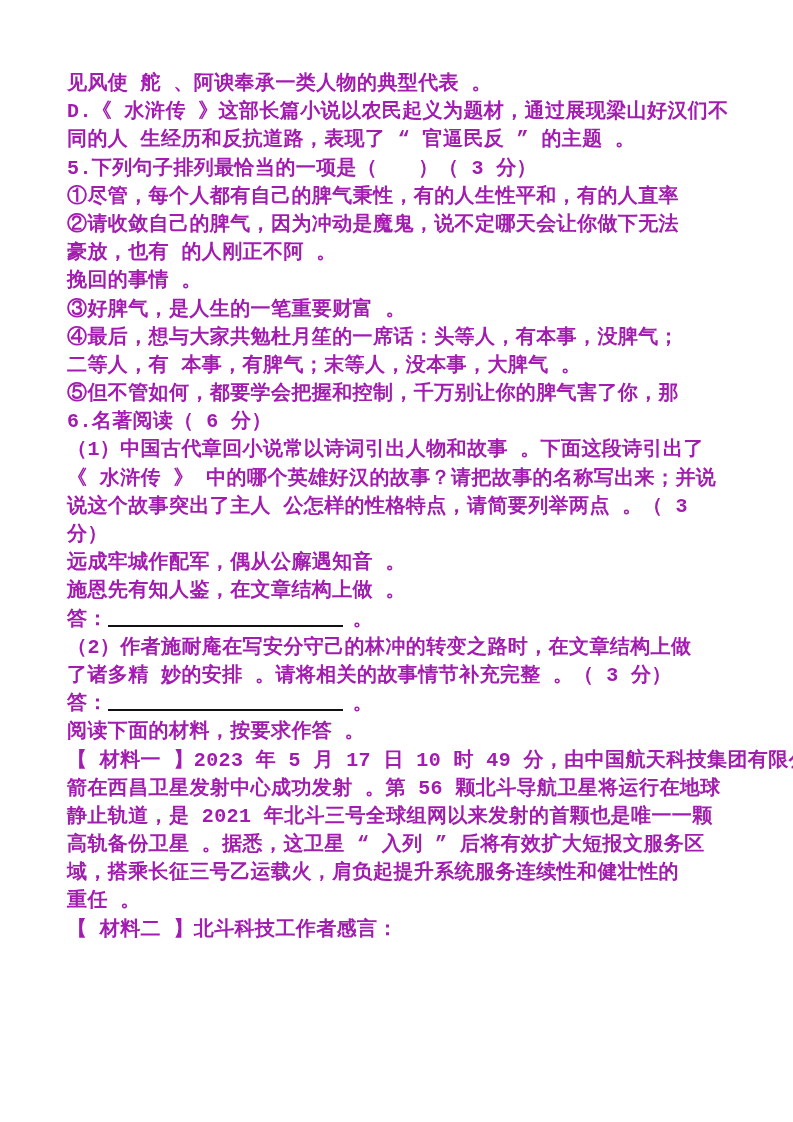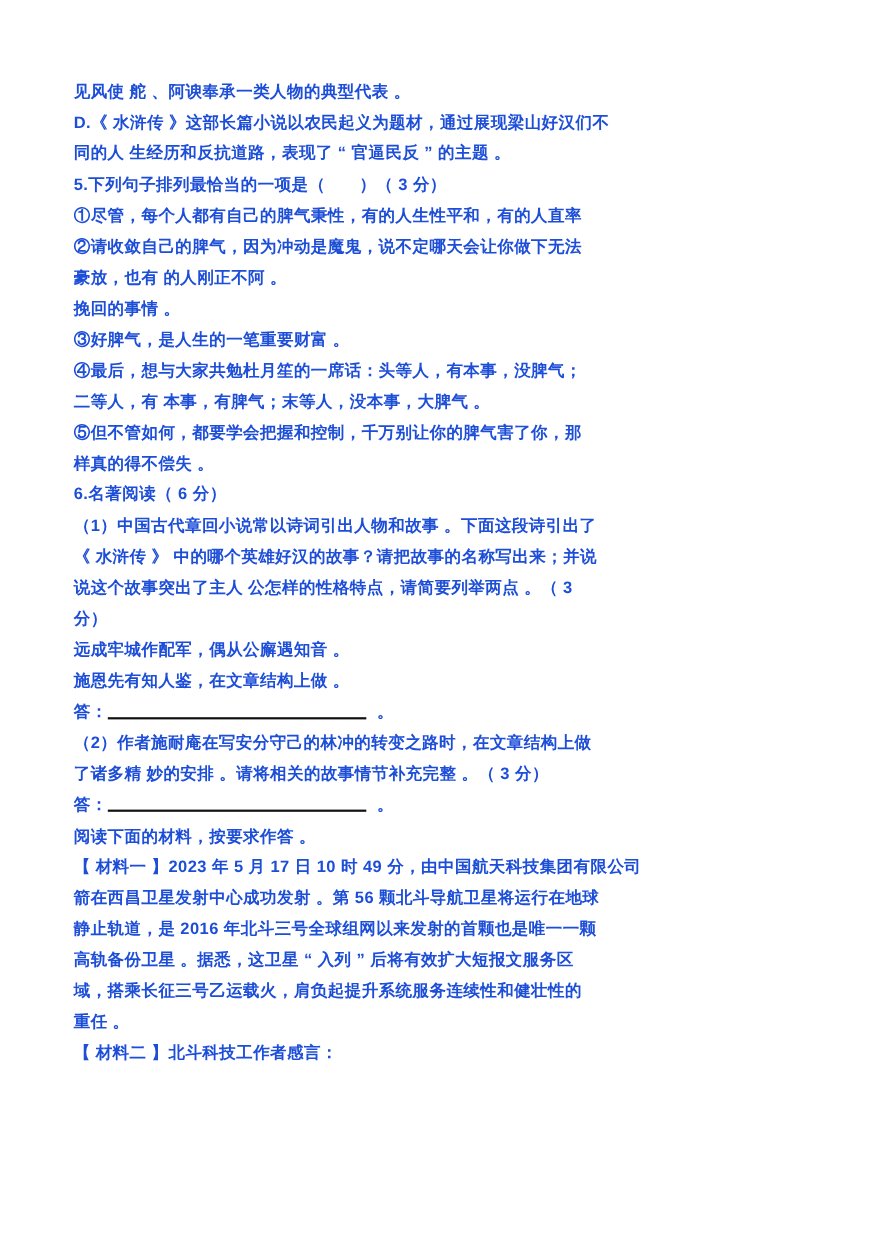--- a/index.html
+++ b/index.html
@@ -14,24 +14,24 @@
     background: #ffffff;
     overflow: hidden;
   }
   .content {
     position: absolute;
     left: 67px;
     top: 70px;
     width: 662px;
   }
   .line {
-    font-family: Liberation Sans, sans-serif;
-    font-size: 15px;
+    font-family: Liberation Mono, monospace;
+    font-size: 20px;
     font-weight: 600;
-    color: #1d4ed8;
+    color: #a21caf;
     line-height: 28.2px;
     height: 28.2px;
     letter-spacing: 0.4px;
     white-space: pre;
   }
   .line.center {
   }
   .blank {
     display: inline-block;
     width: 235px;
@@ -53,34 +53,33 @@
     <div class="line">同的人 生经历和反抗道路，表现了 “ 官逼民反 ” 的主题 。</div>
     <div class="line">5.下列句子排列最恰当的一项是（　　）（ 3 分）</div>
     <div class="line">①尽管，每个人都有自己的脾气秉性，有的人生性平和，有的人直率</div>
     <div class="line">②请收敛自己的脾气，因为冲动是魔鬼，说不定哪天会让你做下无法</div>
     <div class="line">豪放，也有 的人刚正不阿 。</div>
     <div class="line">挽回的事情 。</div>
     <div class="line">③好脾气，是人生的一笔重要财富 。</div>
     <div class="line">④最后，想与大家共勉杜月笙的一席话：头等人，有本事，没脾气；</div>
     <div class="line">二等人，有 本事，有脾气；末等人，没本事，大脾气 。</div>
     <div class="line">⑤但不管如何，都要学会把握和控制，千万别让你的脾气害了你，那</div>
-    <div class="line">样真的得不偿失 。</div>
     <div class="line">6.名著阅读（ 6 分）</div>
     <div class="line">（1）中国古代章回小说常以诗词引出人物和故事 。下面这段诗引出了</div>
     <div class="line">《 水浒传 》 中的哪个英雄好汉的故事？请把故事的名称写出来；并说</div>
     <div class="line">说这个故事突出了主人 公怎样的性格特点，请简要列举两点 。（ 3</div>
     <div class="line">分）</div>
     <div class="line center">远成牢城作配军，偶从公廨遇知音 。</div>
     <div class="line center">施恩先有知人鉴，在文章结构上做 。</div>
     <div class="line answer"><span>答：</span><span class="blank"></span><span class="suffix">。</span></div>
     <div class="line">（2）作者施耐庵在写安分守己的林冲的转变之路时，在文章结构上做</div>
     <div class="line">了诸多精 妙的安排 。请将相关的故事情节补充完整 。（ 3 分）</div>
     <div class="line answer"><span>答：</span><span class="blank"></span><span class="suffix">。</span></div>
     <div class="line">阅读下面的材料，按要求作答 。</div>
     <div class="line">【 材料一 】2023 年 5 月 17 日 10 时 49 分，由中国航天科技集团有限公司</div>
     <div class="line">箭在西昌卫星发射中心成功发射 。第 56 颗北斗导航卫星将运行在地球</div>
-    <div class="line">静止轨道，是 2016 年北斗三号全球组网以来发射的首颗也是唯一一颗</div>
+    <div class="line">静止轨道，是 2021 年北斗三号全球组网以来发射的首颗也是唯一一颗</div>
     <div class="line">高轨备份卫星 。据悉，这卫星 “ 入列 ” 后将有效扩大短报文服务区</div>
     <div class="line">域，搭乘长征三号乙运载火，肩负起提升系统服务连续性和健壮性的</div>
     <div class="line">重任 。</div>
     <div class="line">【 材料二 】北斗科技工作者感言：</div>
   </div>
 </div>
 
 </body></html>

